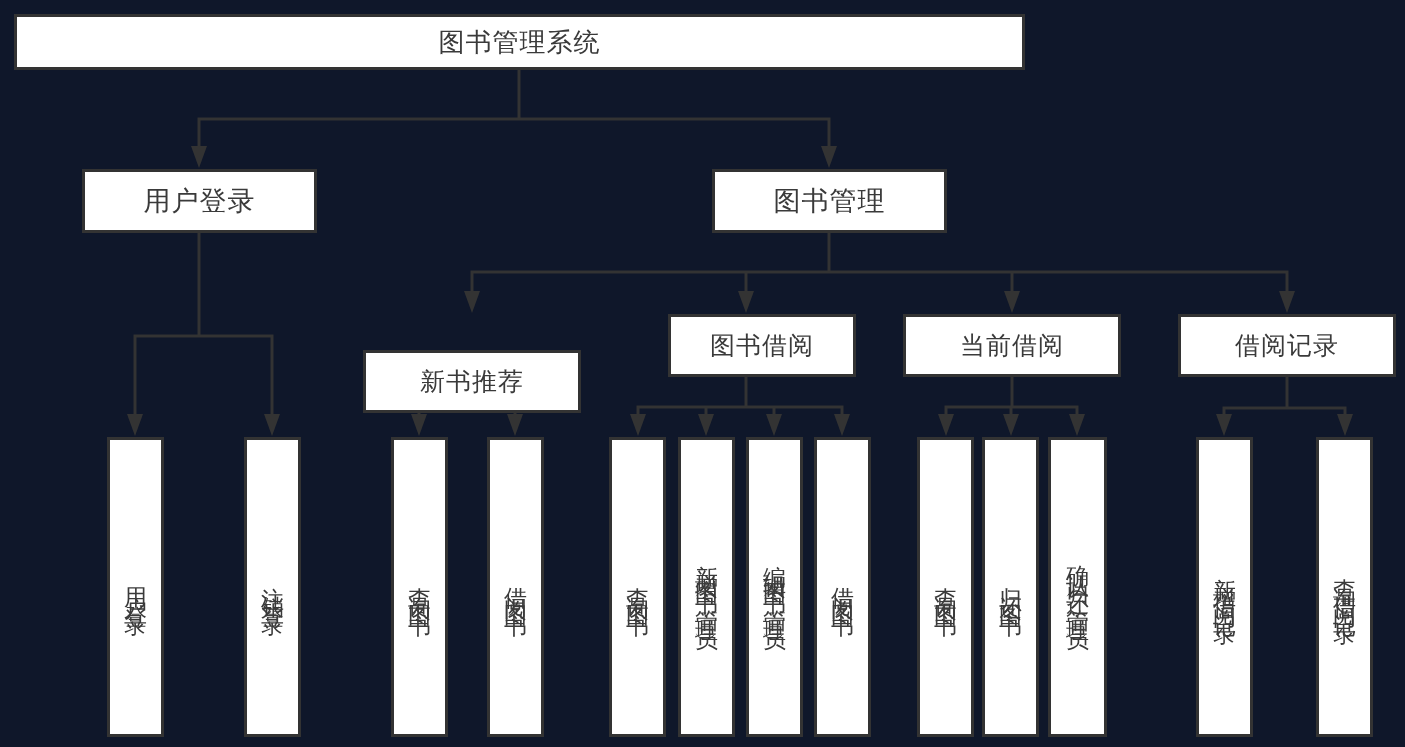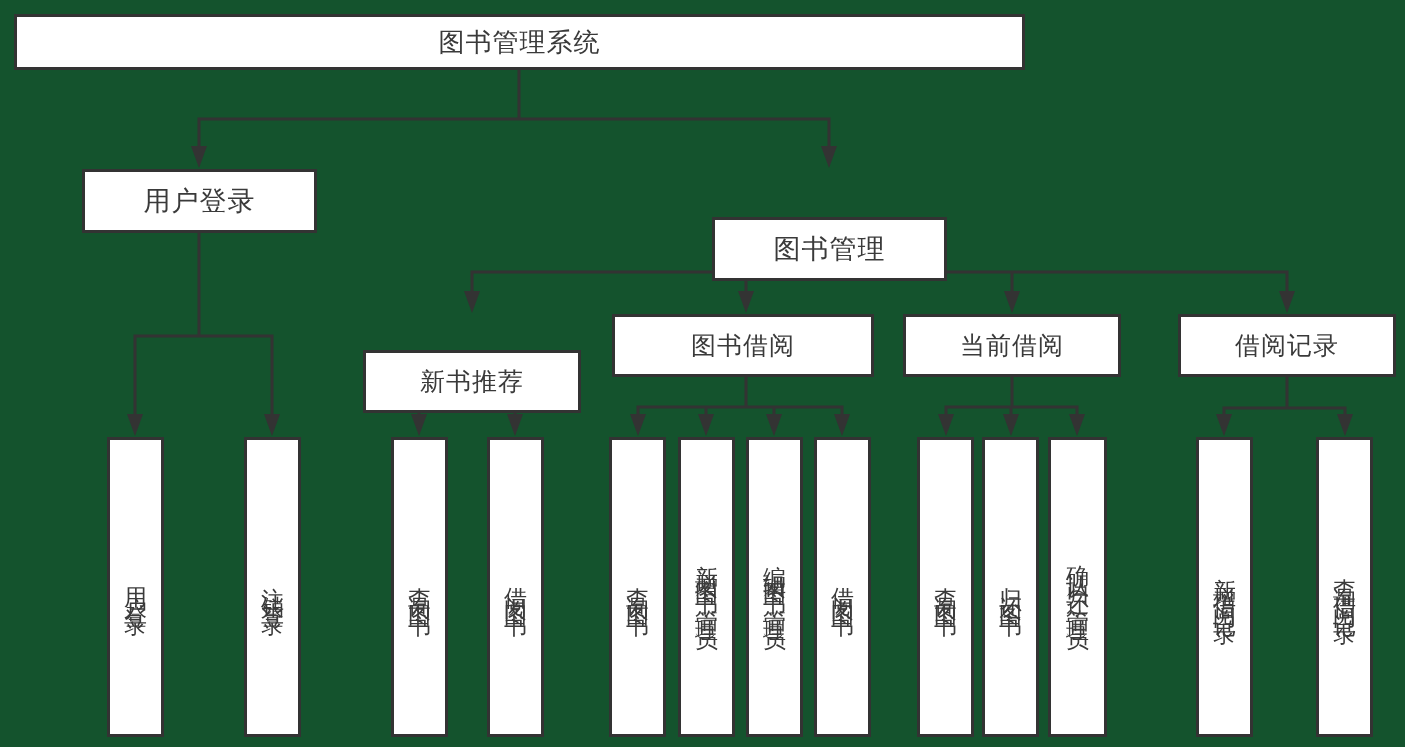--- a/index.html
+++ b/index.html
@@ -1,20 +1,20 @@
 <!DOCTYPE html>
 <html><head>
 <meta charset="utf-8">
 <style>
   html, body { margin: 0; padding: 0; background: #ffffff; }
   #canvas {
     position: relative;
     width: 1405px;
     height: 747px;
-    background: #14532d;
+    background: #0f172a;
     font-family: "Liberation Sans", "DejaVu Sans", sans-serif;
     overflow: hidden;
   }
   #connectors {
     position: absolute;
     left: 0; top: 0;
     width: 1405px; height: 747px;
     pointer-events: none;
   }
   #connectors path {
@@ -107,28 +107,28 @@
     </g>
   </svg>
 
   <div class="node lvl1" style="left:14px; top:14px; width:1011px; height:56px;">
     <span>图书管理系统</span>
   </div>
 
   <div class="node lvl2" style="left:82px; top:169px; width:235px; height:64px;">
     <span>用户登录</span>
   </div>
-  <div class="node lvl2" style="left:712px; top:169px; width:235px; height:64px;margin-top:48px;">
+  <div class="node lvl2" style="left:712px; top:169px; width:235px; height:64px;">
     <span>图书管理</span>
   </div>
 
   <div class="node lvl3" style="left:363px; top:314px; width:218px; height:63px;margin-top:36px;">
     <span>新书推荐</span>
   </div>
-  <div class="node lvl3" style="left:612px; top:314px; width:262px; height:63px;">
+  <div class="node lvl3" style="left:668px; top:314px; width:188px; height:63px;">
     <span>图书借阅</span>
   </div>
   <div class="node lvl3" style="left:903px; top:314px; width:218px; height:63px;">
     <span>当前借阅</span>
   </div>
   <div class="node lvl3" style="left:1178px; top:314px; width:218px; height:63px;">
     <span>借阅记录</span>
   </div>
 
   <div class="node leaf" style="left:107px;">

